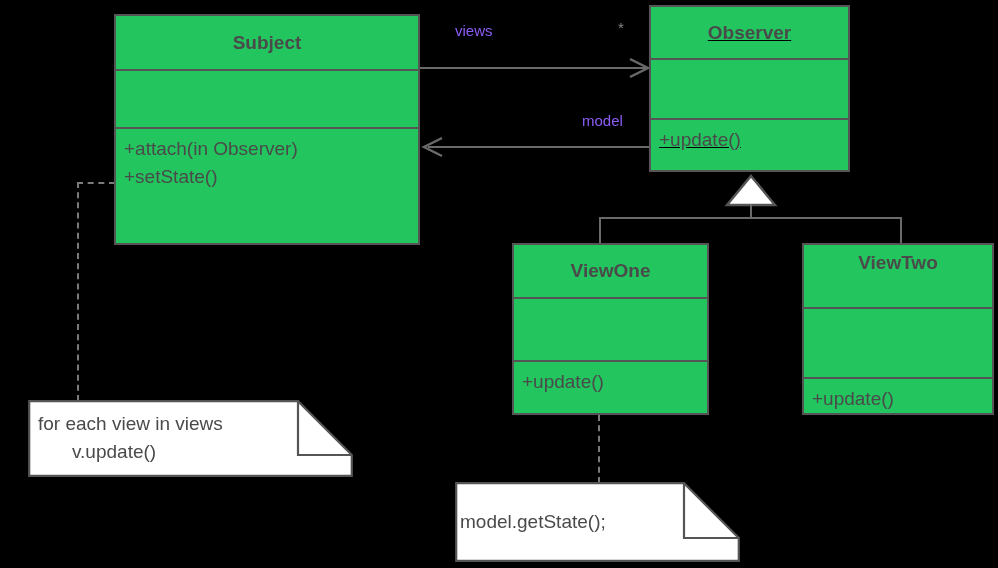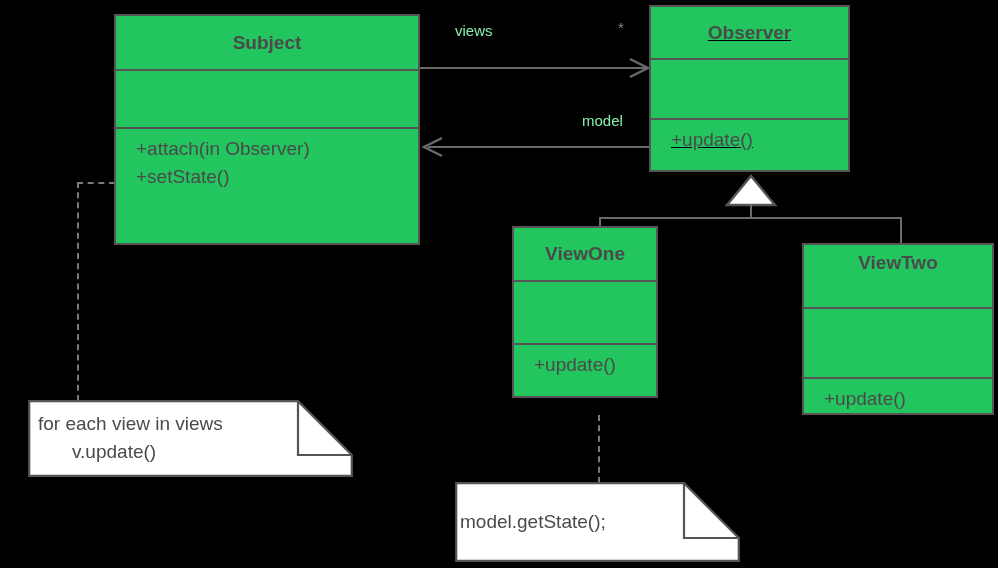--- a/index.html
+++ b/index.html
@@ -36,21 +36,21 @@
     justify-content: center;
     box-sizing: border-box;
   }
   .uml-attrs {
     border-top: 2px solid #555555;
     box-sizing: border-box;
   }
   .uml-ops {
     border-top: 2px solid #555555;
     box-sizing: border-box;
-    padding: 6px 8px 0 20px;
+    padding: 6px 8px 0 8px;
     color: #4a4a4a;
     font-size: 19px;
     line-height: 1.47;
   }
   .uml-ops div { white-space: nowrap; }
 
   
   .hline {
     position: absolute;
     height: 0;
@@ -66,21 +66,21 @@
     height: 0;
     border-top: 2px dashed #7a7a7a;
   }
   .vline-dash {
     position: absolute;
     width: 0;
     border-left: 2px dashed #7a7a7a;
   }
   .edge-label {
     position: absolute;
-    color: #86efac;
+    color: #8b5cf6;
     font-size: 15px;
     white-space: nowrap;
   }
   .mult-label {
     position: absolute;
     color: #8a8a8a;
     font-size: 15px;
     white-space: nowrap;
   }
 
@@ -146,21 +146,21 @@
   </div>
 
   <div class="uml-class" style="left:649px; top:5px; width:201px; height:167px;text-decoration:underline;">
     <div class="uml-name" style="height:51px;">Observer</div>
     <div class="uml-attrs" style="height:60px;"></div>
     <div class="uml-ops" style="flex:1;">
       <div>+update()</div>
     </div>
   </div>
 
-  <div class="uml-class" style="left:512px; top:226px; width:146px; height:172px;">
+  <div class="uml-class" style="left:512px; top:243px; width:197px; height:172px;">
     <div class="uml-name" style="height:52px;">ViewOne</div>
     <div class="uml-attrs" style="height:63px;"></div>
     <div class="uml-ops" style="flex:1;">
       <div>+update()</div>
     </div>
   </div>
 
   <div class="uml-class" style="left:802px; top:243px; width:192px; height:172px;gap:25px;">
     <div class="uml-name" style="height:52px;">ViewTwo</div>
     <div class="uml-attrs" style="height:63px;"></div>

